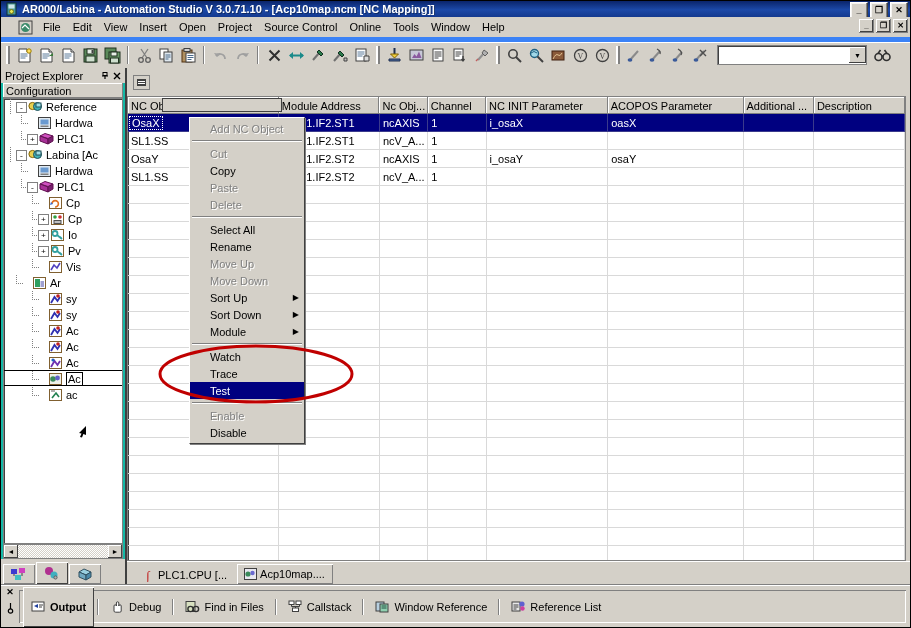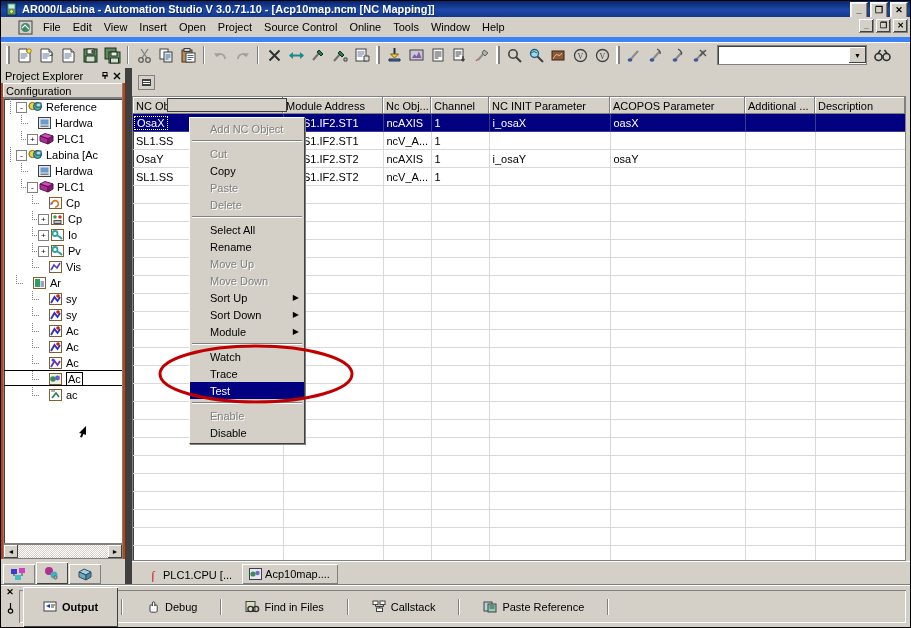--- a/index.html
+++ b/index.html
@@ -51,21 +51,21 @@
   .combo input{border:0;outline:0;width:124px;height:14px;font-size:11px;font-family:"Liberation Sans",sans-serif;padding-left:2px;background:transparent;}
   .combo .arrow{width:17px;height:16px;margin-left:auto;background:#d4d0c8;
     box-shadow:inset -1px -1px 0 #404040, inset 1px 1px 0 #fff;
     display:flex;align-items:center;justify-content:center;font-size:7px;}
 
   
   .workspace{position:absolute;left:0;right:0;top:67px;bottom:0;display:flex;flex-direction:column;}
   .midrow{flex:1;display:flex;min-height:0;}
 
   
-  .explorer{width:124px;flex:none;display:flex;flex-direction:column;background:#c2410c;border-right:6px solid #404040;}
+  .explorer{width:124px;flex:none;display:flex;flex-direction:column;background:#14b8a6;border-right:1px solid #404040;}
   .exp-title{height:15px;display:flex;align-items:center;padding:0 2px 0 4px;font-size:11px;background:#d4d0c8;}
   .exp-title .t{flex:1;white-space:nowrap;overflow:hidden;}
   .exp-title .b{width:12px;height:12px;display:flex;align-items:center;justify-content:center;font-size:9px;cursor:default;}
   .exp-colhdr{height:15px;margin:0 2px;background:#d4d0c8;
     box-shadow:inset -1px -1px 0 #808080, inset 1px 1px 0 #fff;
     display:flex;align-items:center;padding-left:3px;font-size:11px;}
   .tree{flex:1;background:#fff;margin:0 2px;border:1px solid #808080;
     box-shadow:inset 1px 1px 0 #404040;overflow:hidden;position:relative;font-size:11px;}
   .tnode{height:16px;display:flex;align-items:center;white-space:nowrap;position:relative;}
   .tdot{width:10px;height:16px;flex:none;position:relative;}
@@ -143,21 +143,21 @@
   .doctab.active{box-shadow:inset 1px 1px 0 #fff, inset -1px -1px 0 #808080;height:20px;}
   .doctab .ic{width:14px;height:13px;margin-right:3px;flex:none;display:flex;align-items:center;justify-content:center;}
 
   
   .outpanel{height:42px;flex:none;display:flex;background:#d4d0c8;border-top:1px solid #808080;box-shadow:inset 0 1px 0 #fff;}
   .out-left{width:18px;display:flex;flex-direction:column;align-items:center;padding-top:3px;gap:5px;}
   .out-x{font-size:9px;font-weight:bold;line-height:1;cursor:default;}
   .out-pin{width:7px;height:12px;}
   .out-tabs{flex:1;display:flex;align-items:center;margin:5px 4px 4px 0;background:#d4d0c8;
     box-shadow:inset 1px 1px 0 #808080, inset -1px -1px 0 #fff;padding-left:4px;}
-  .otab{height:40px;display:flex;align-items:center;padding:0 20px;font-size:11px;white-space:nowrap;}
+  .otab{height:40px;display:flex;align-items:center;padding:0 8px;font-size:11px;white-space:nowrap;}
   .otab.active{font-weight:bold;background:#d4d0c8;box-shadow:inset 1px 1px 0 #fff, inset -1px -1px 0 #404040;}
   .otab .ic{width:15px;height:13px;margin-right:4px;flex:none;display:flex;align-items:center;justify-content:center;}
   .osep{width:1px;height:16px;background:#808080;border-right:1px solid #fff;margin:0 3px;}
   svg{display:block;}
 </style>
 </head>
 <body>
 
 <div class="app">
 
@@ -1096,23 +1096,34 @@
           </span>
           <span class="osep"></span>
           <span class="otab">
             <span class="ic">
               <svg width="15" height="13" viewBox="0 0 15 13">
                 <rect x="1" y="2" width="8" height="9" fill="#b8d0e0" stroke="#404040"></rect>
                 <rect x="5" y="4" width="8" height="8" fill="#90d0b0" stroke="#404040"></rect>
                 <path d="M6.5 6h5M6.5 8h5" stroke="#205040"></path>
               </svg>
             </span>
-            <span>Paste Reference</span>
+            <span>Window Reference</span>
           </span>
           <span class="osep"></span>
+          <span class="otab">
+            <span class="ic">
+              <svg width="15" height="13" viewBox="0 0 15 13">
+                <rect x="1" y="2" width="8" height="9" fill="#e8e8e8" stroke="#404040"></rect>
+                <path d="M2.5 5h5M2.5 7h5M2.5 9h3" stroke="#404040"></path>
+                <circle cx="11" cy="4" r="2.6" fill="#6060d0"></circle>
+                <circle cx="11.5" cy="8.5" r="2.2" fill="#d040a0"></circle>
+              </svg>
+            </span>
+            <span>Reference List</span>
+          </span>
         </div>
     </div>
   </div>
 
   <div class="ctxmenu" id="ctxmenu">
       <div class="ci disabled">
         <span>Add NC Object</span>
       </div>
       <div class="ctxsep"></div>
       <div class="ci disabled">

